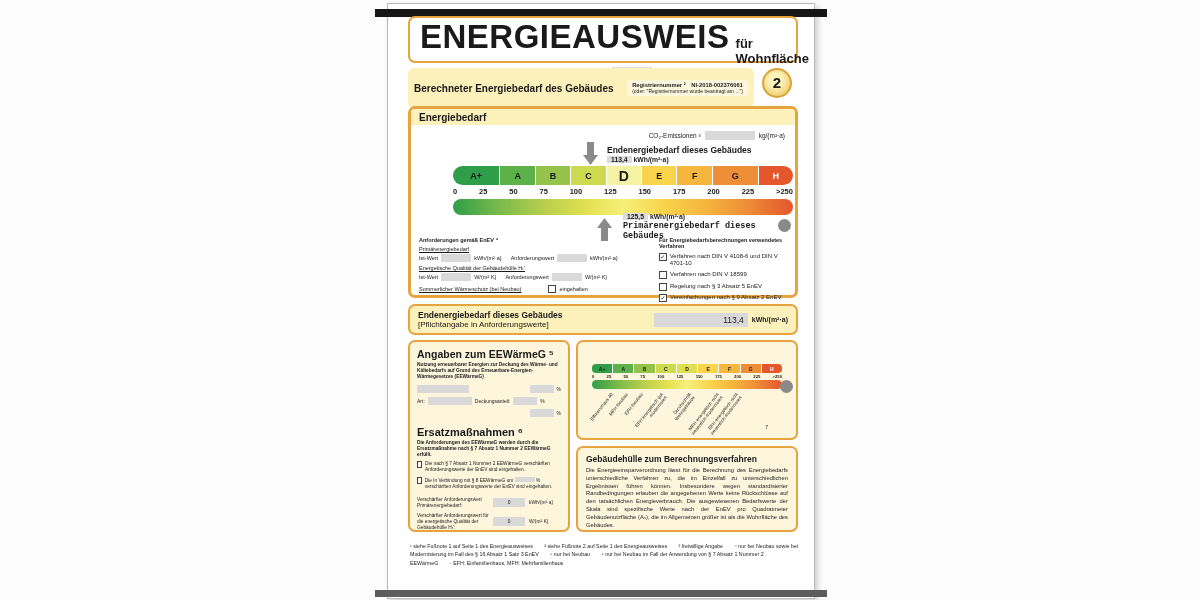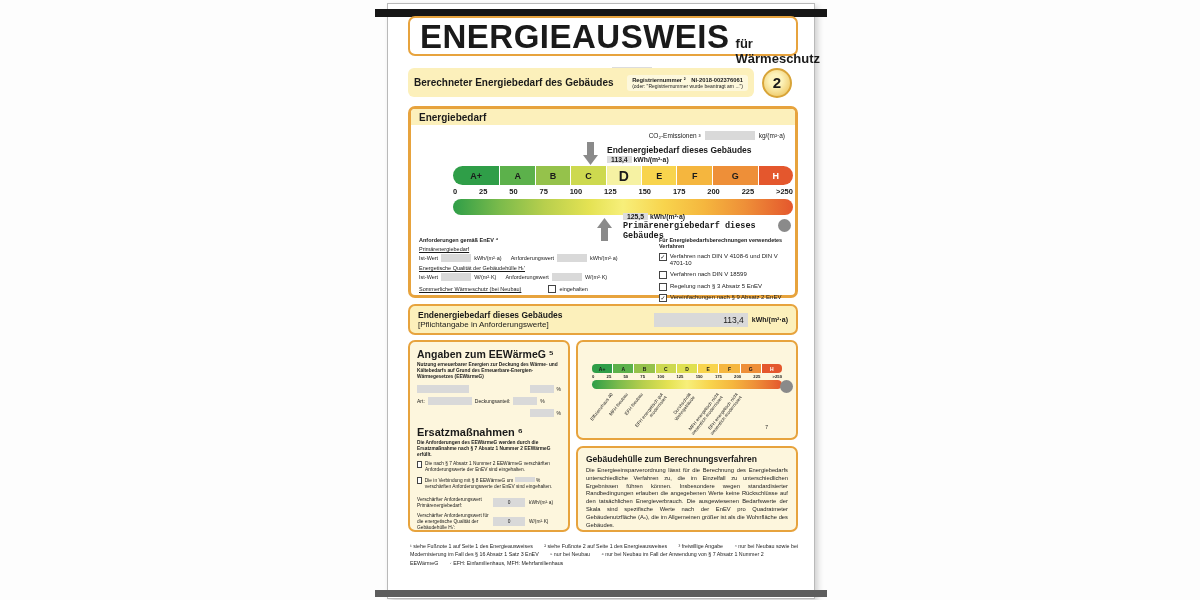--- a/index.html
+++ b/index.html
@@ -49,32 +49,32 @@
   .fnote{font-size:5.3px;line-height:1.6;color:#222;}
   .fnote span{margin-right:10px;}
 </style>
 </head>
 <body>
 
 <div class="page">
   <div class="topbar"></div>
   <div class="bottombar"></div>
 
-  <div class="obox" style="left:20px;top:12px;width:390px;height:40px;">
+  <div class="obox" style="left:20px;top:12px;width:390px;height:47px;">
     <div class="h1row">
       <span class="h1">ENERGIEAUSWEIS</span>
-      <span class="h1b">für Wärmeschutz</span>
+      <span class="h1b">für Wohnfläche</span>
     </div>
     <div class="lawline">
       <span>gemäß den §§ 16 ff. der Energieeinsparverordnung (EnEV) vom ¹</span>
       <span class="chip">18.11.2013</span>
     </div>
   </div>
 
-  <div class="ylw" style="position:absolute;left:20px;top:64px;width:346px;height:29px;border-radius:6px;display:flex;align-items:center;justify-content:space-between;padding:0 6px;box-sizing:border-box;">
+  <div class="ylw" style="position:absolute;left:20px;top:64px;width:346px;height:40px;border-radius:6px;display:flex;align-items:center;justify-content:space-between;padding:0 6px;box-sizing:border-box;">
     <span class="sectitle">Berechneter Energiebedarf des Gebäudes</span>
     <span style="background:#fdf8dd;border-radius:3px;padding:2px 5px;max-width:155px;">
       <span style="display:block;font-size:5.8px;font-weight:bold;">
         <span>Registriernummer ²</span>
         <span style="margin-left:4px;">NI-2018-002376061</span>
       </span>
       <span style="display:block;font-size:5px;">(oder: "Registriernummer wurde beantragt am ...")</span>
     </span>
   </div>
   <div class="badge">2</div>

